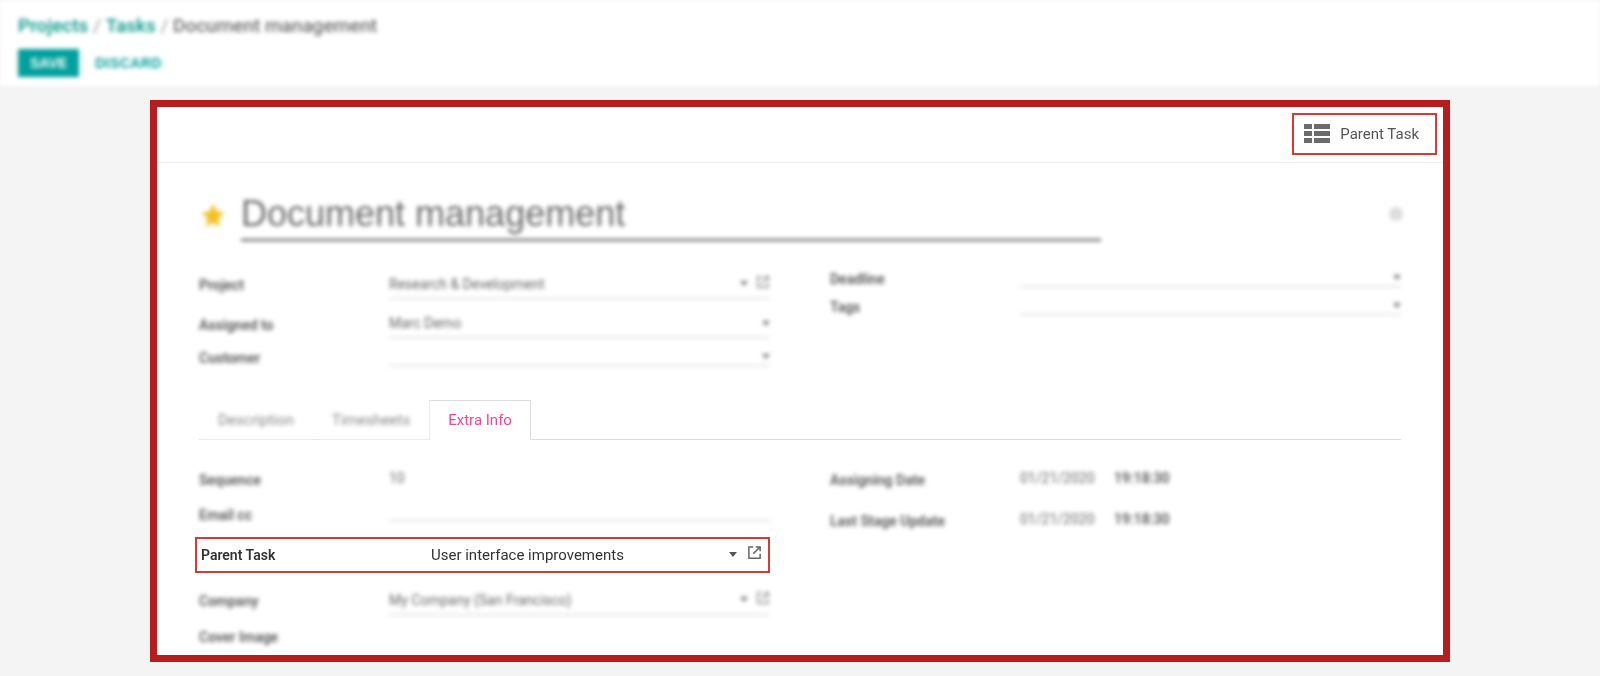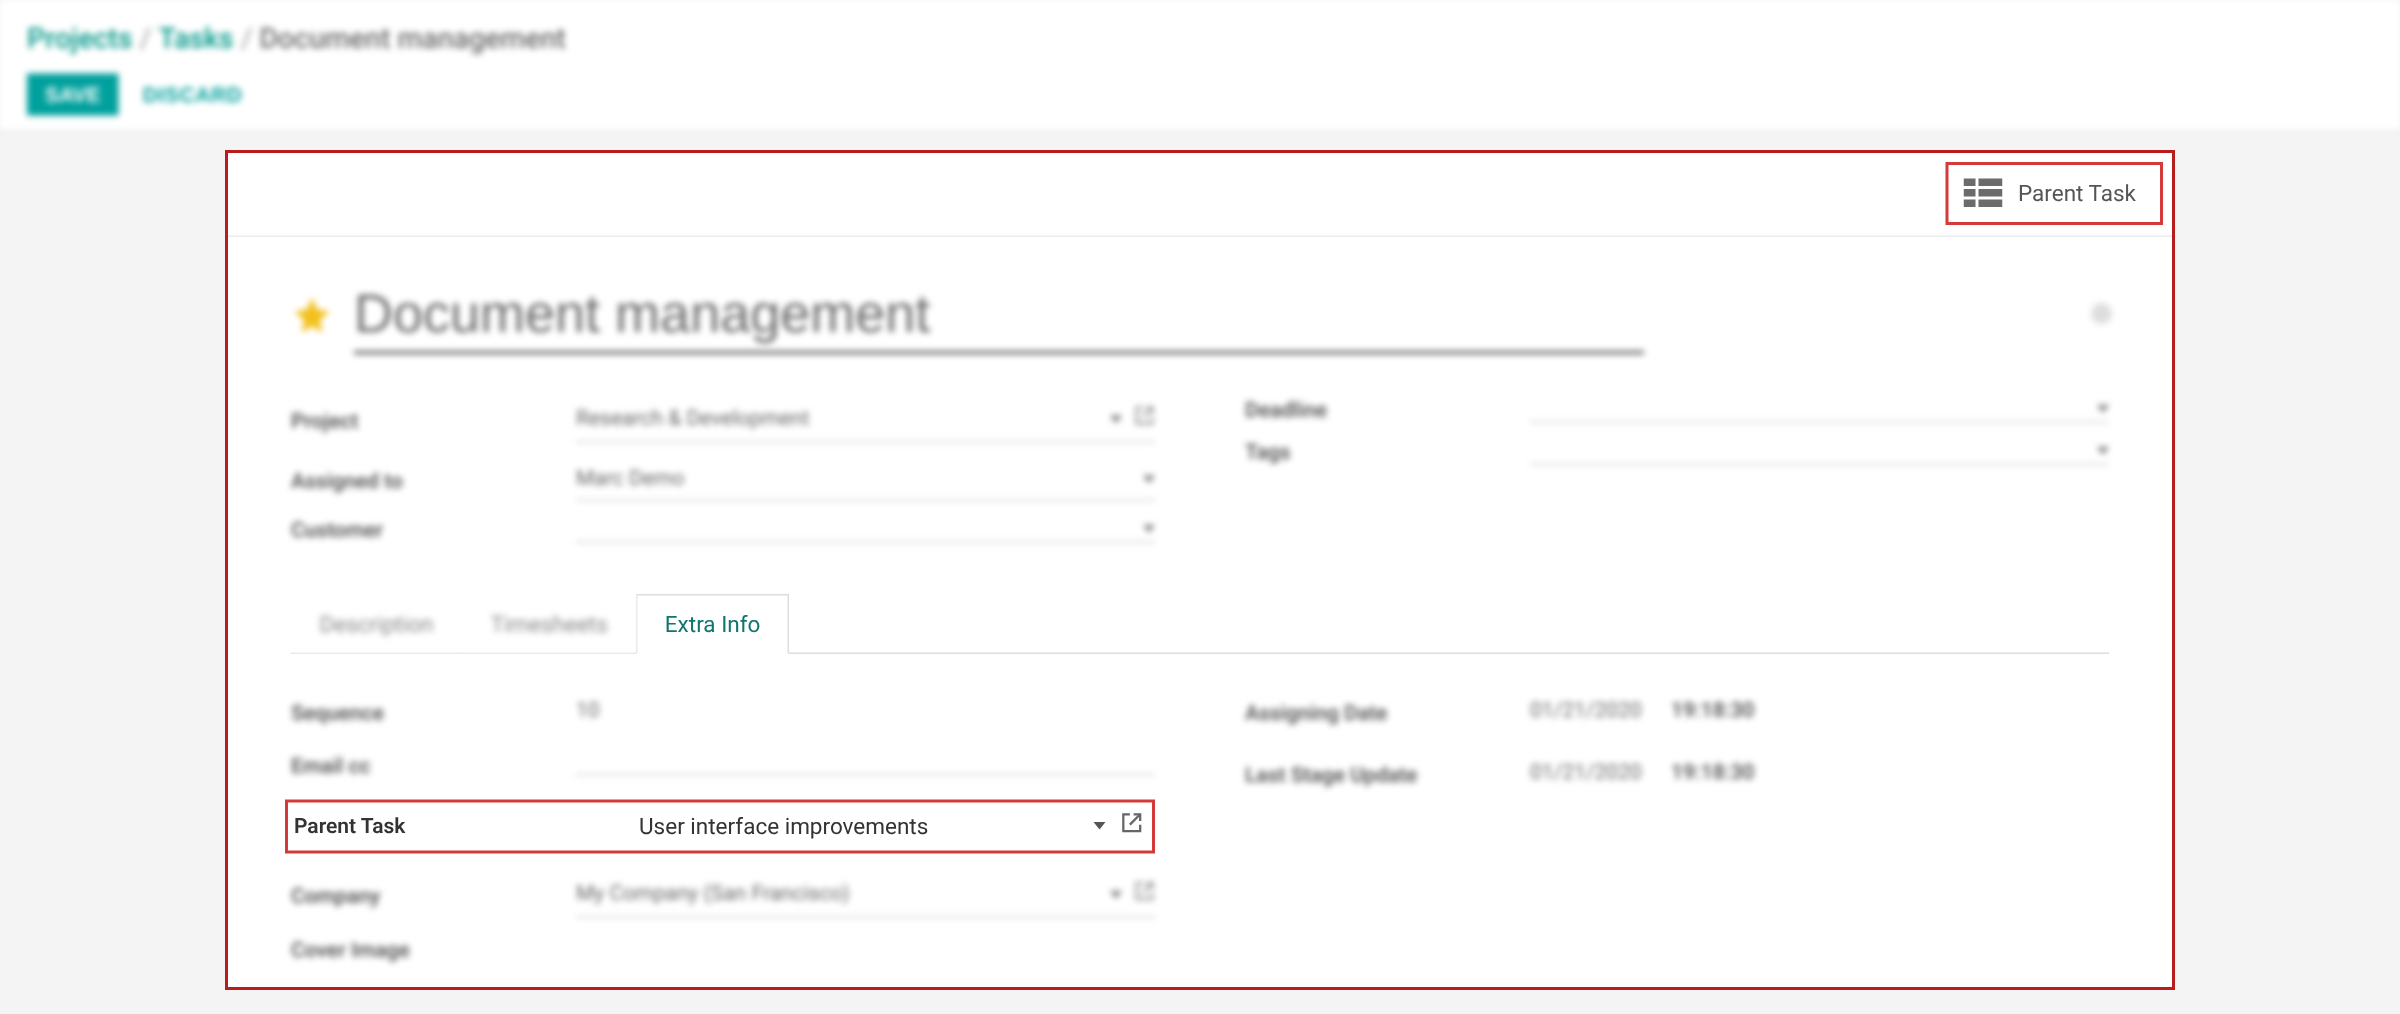--- a/index.html
+++ b/index.html
@@ -49,21 +49,21 @@
     cursor: pointer;
     letter-spacing: .4px;
   }
 
   
   .content-wrap {
     padding: 12px 150px 0 150px;
   }
   .card {
     background: #fff;
-    border: 2px solid #b91c1c;
+    border: 7px solid #b91c1c;
     min-height: 560px;
     position: relative;
   }
 
   
   .stat-row {
     display: flex;
     justify-content: flex-end;
     border-bottom: 1px solid #ececec;
     padding: 0;
@@ -150,21 +150,21 @@
   .tab {
     padding: 10px 18px;
     font-size: 15px;
     color: #888;
     cursor: pointer;
     border: 1px solid transparent;
     border-bottom: none;
     background: #fff;
   }
   .tab.active {
-    color: #0f766e;
+    color: #ec4899;
     border-color: #ddd;
     border-bottom: 1px solid #fff;
     margin-bottom: -1px;
     text-align: right;
   }
   .tab.blur { filter: blur(2.2px); }
 
   
   .tabcontent {
     display: grid;

